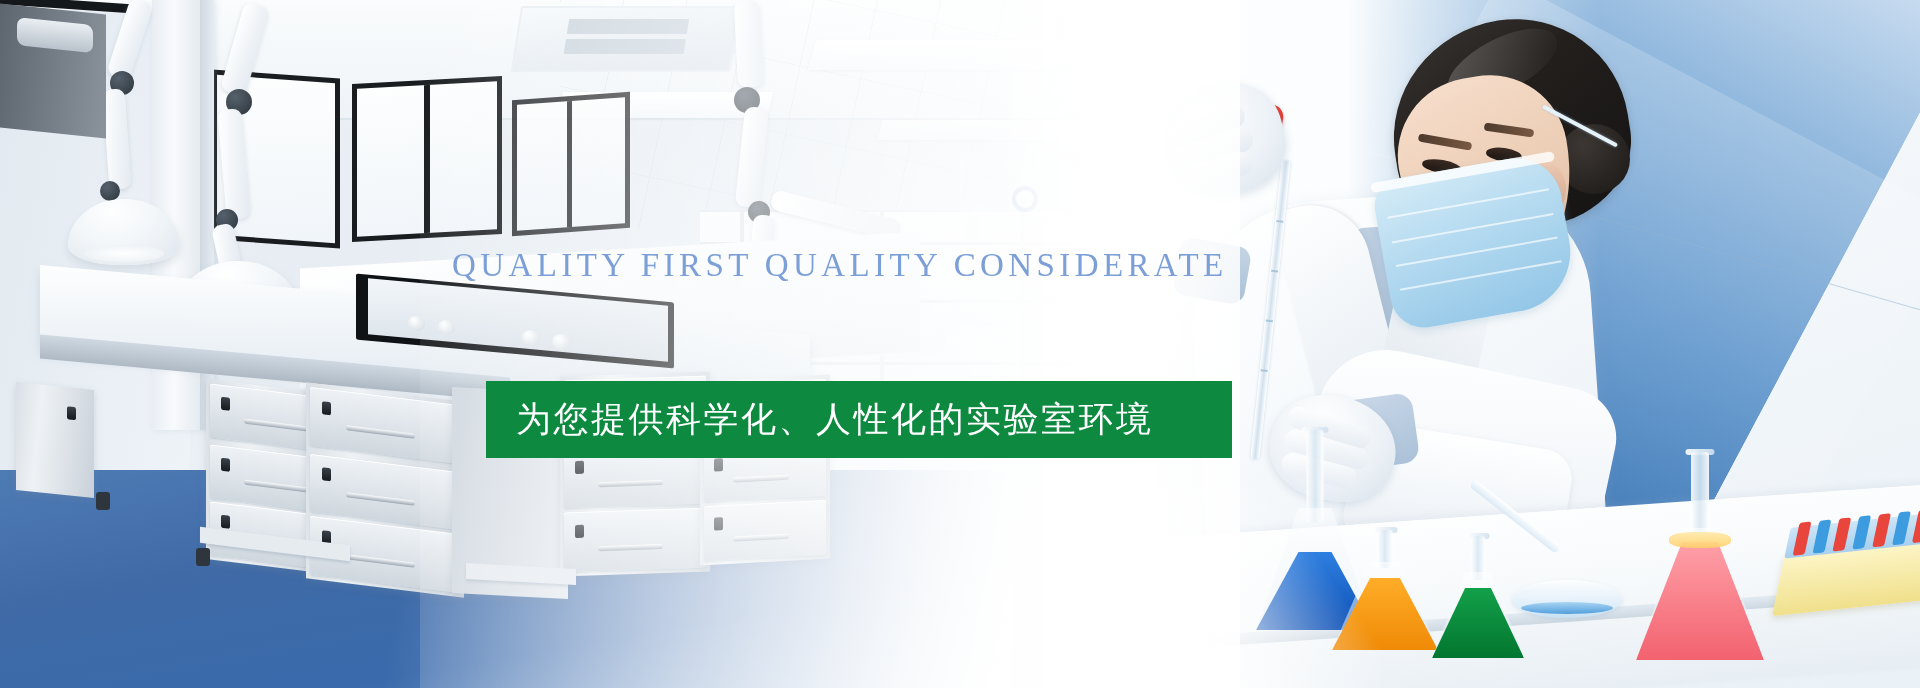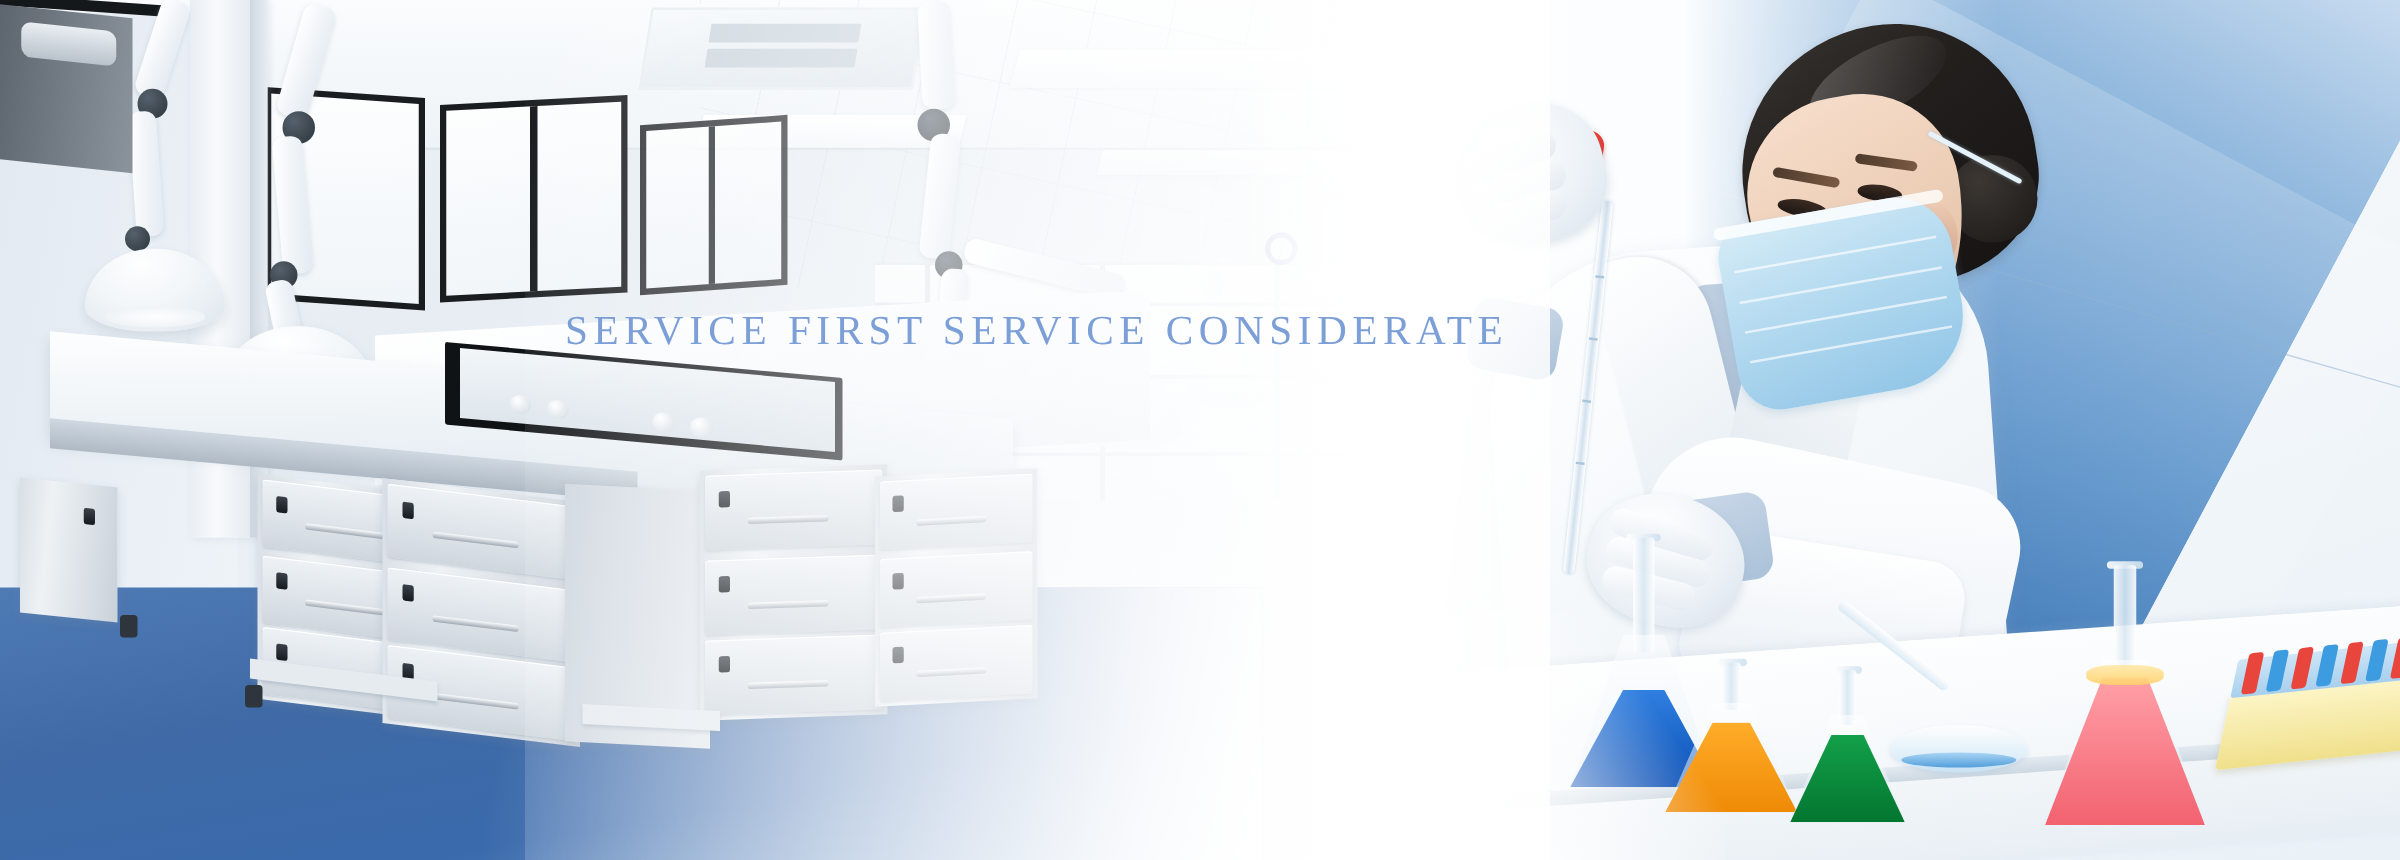--- a/index.html
+++ b/index.html
@@ -681,17 +681,20 @@
       <div class="tube" style="left:108px;background:#3d9ce0"></div>
       <div class="tube" style="left:128px;background:#e8453c"></div>
 
     </div>
 
     <div class="white-wash"></div>
   </div>
 
   <div class="seam"></div>
 
-  <div class="txt-en">SERVICE FIRST SERVICE CONSIDERATE</div>
-
-
+  <div class="txt-en">QUALITY FIRST QUALITY CONSIDERATE</div>
+
+
+  <div class="green-bar">
+    <span>为您提供科学化、人性化的实验室环境</span>
+  </div>
 
 </div>
 
 </body></html>

